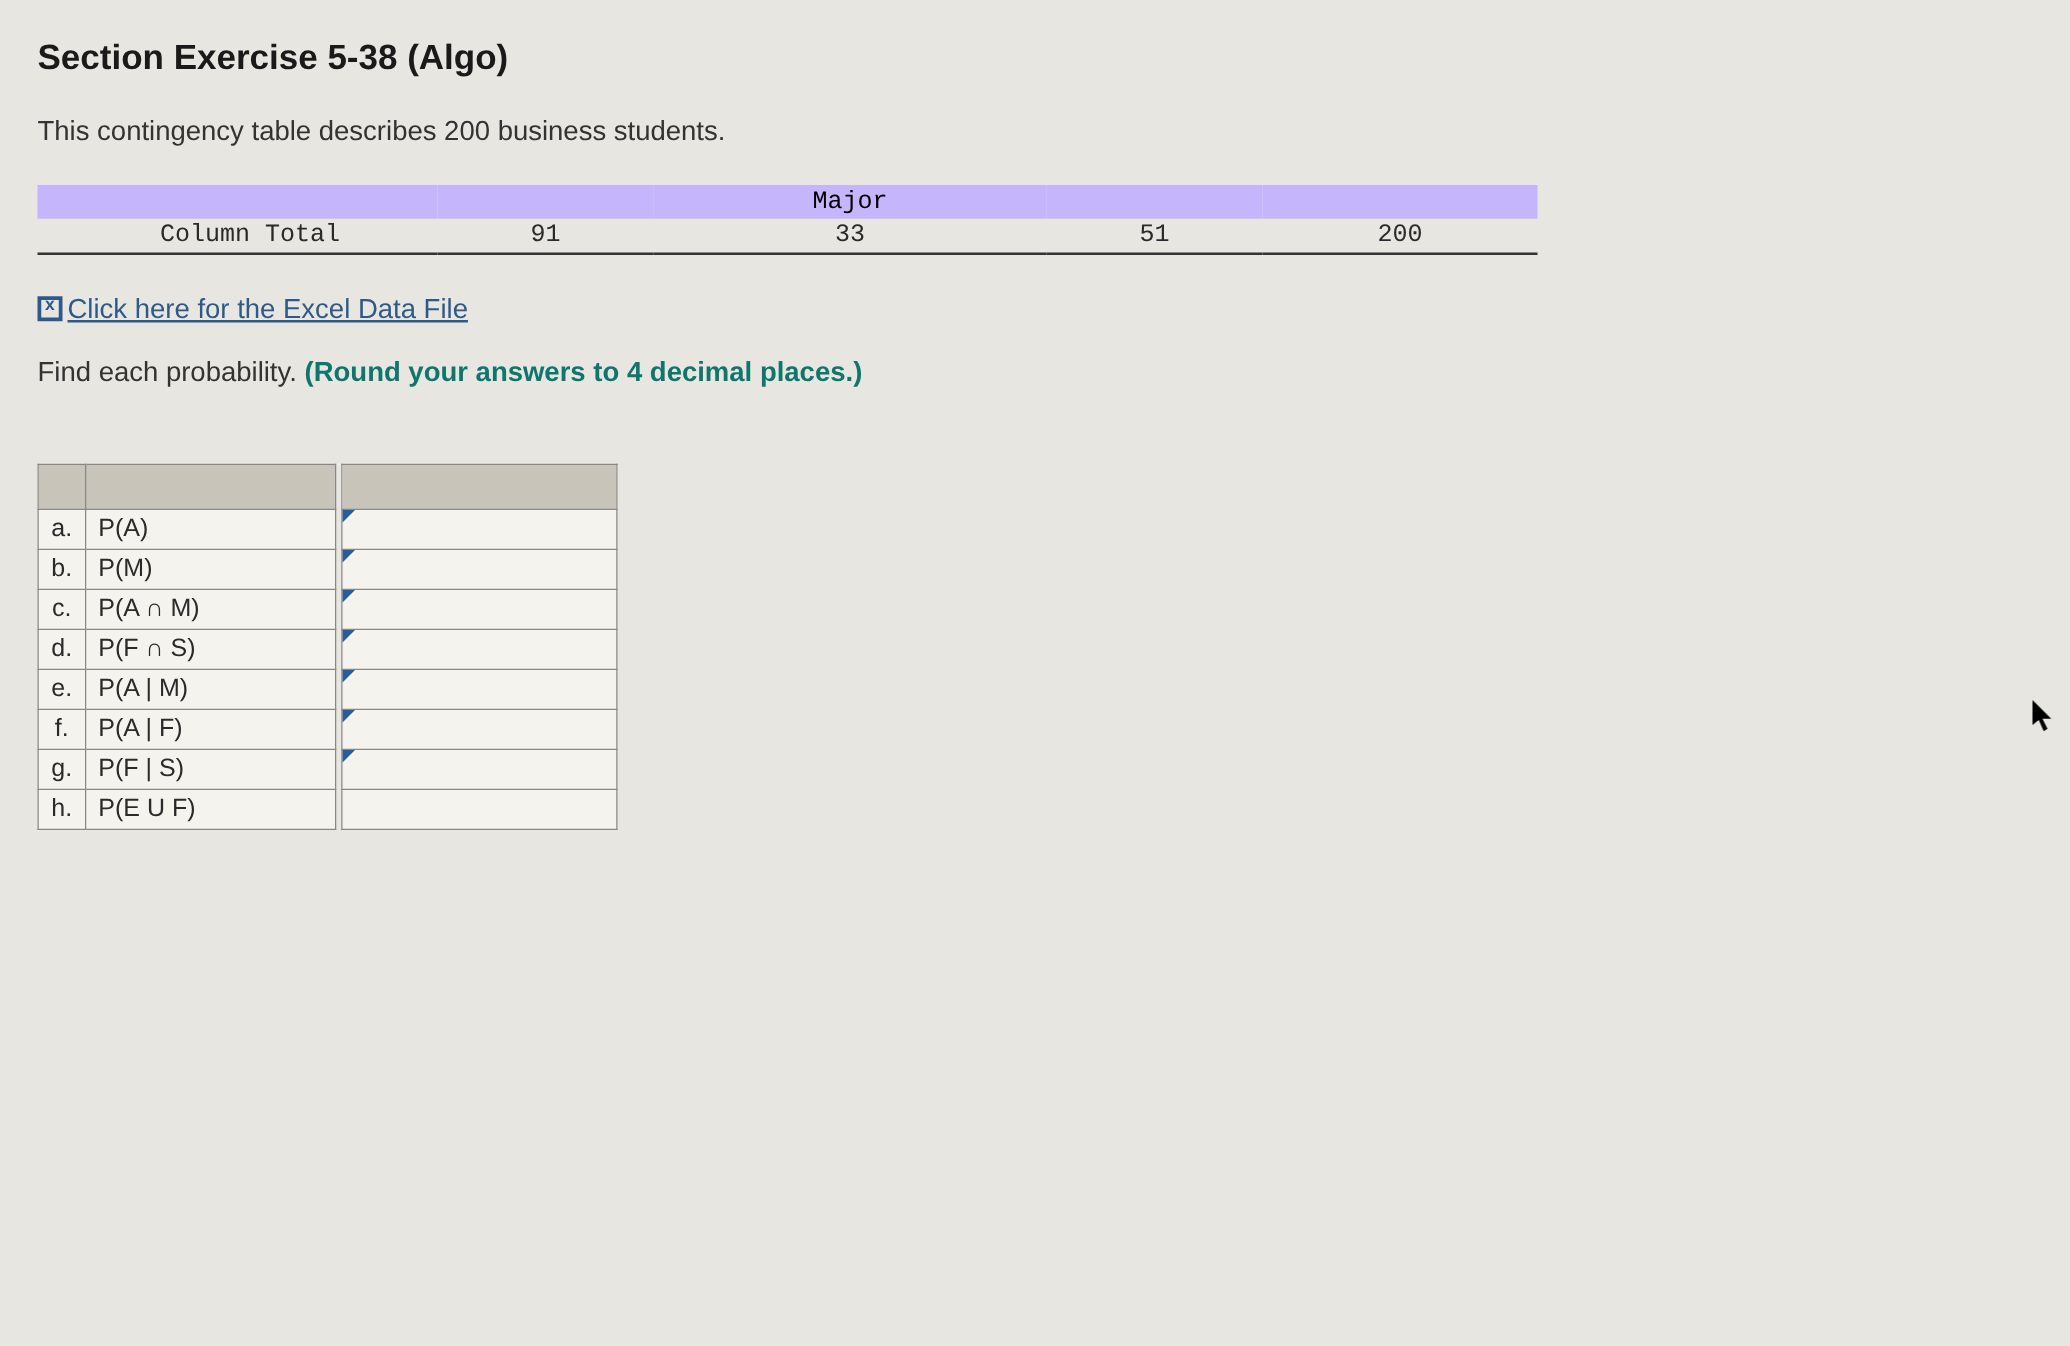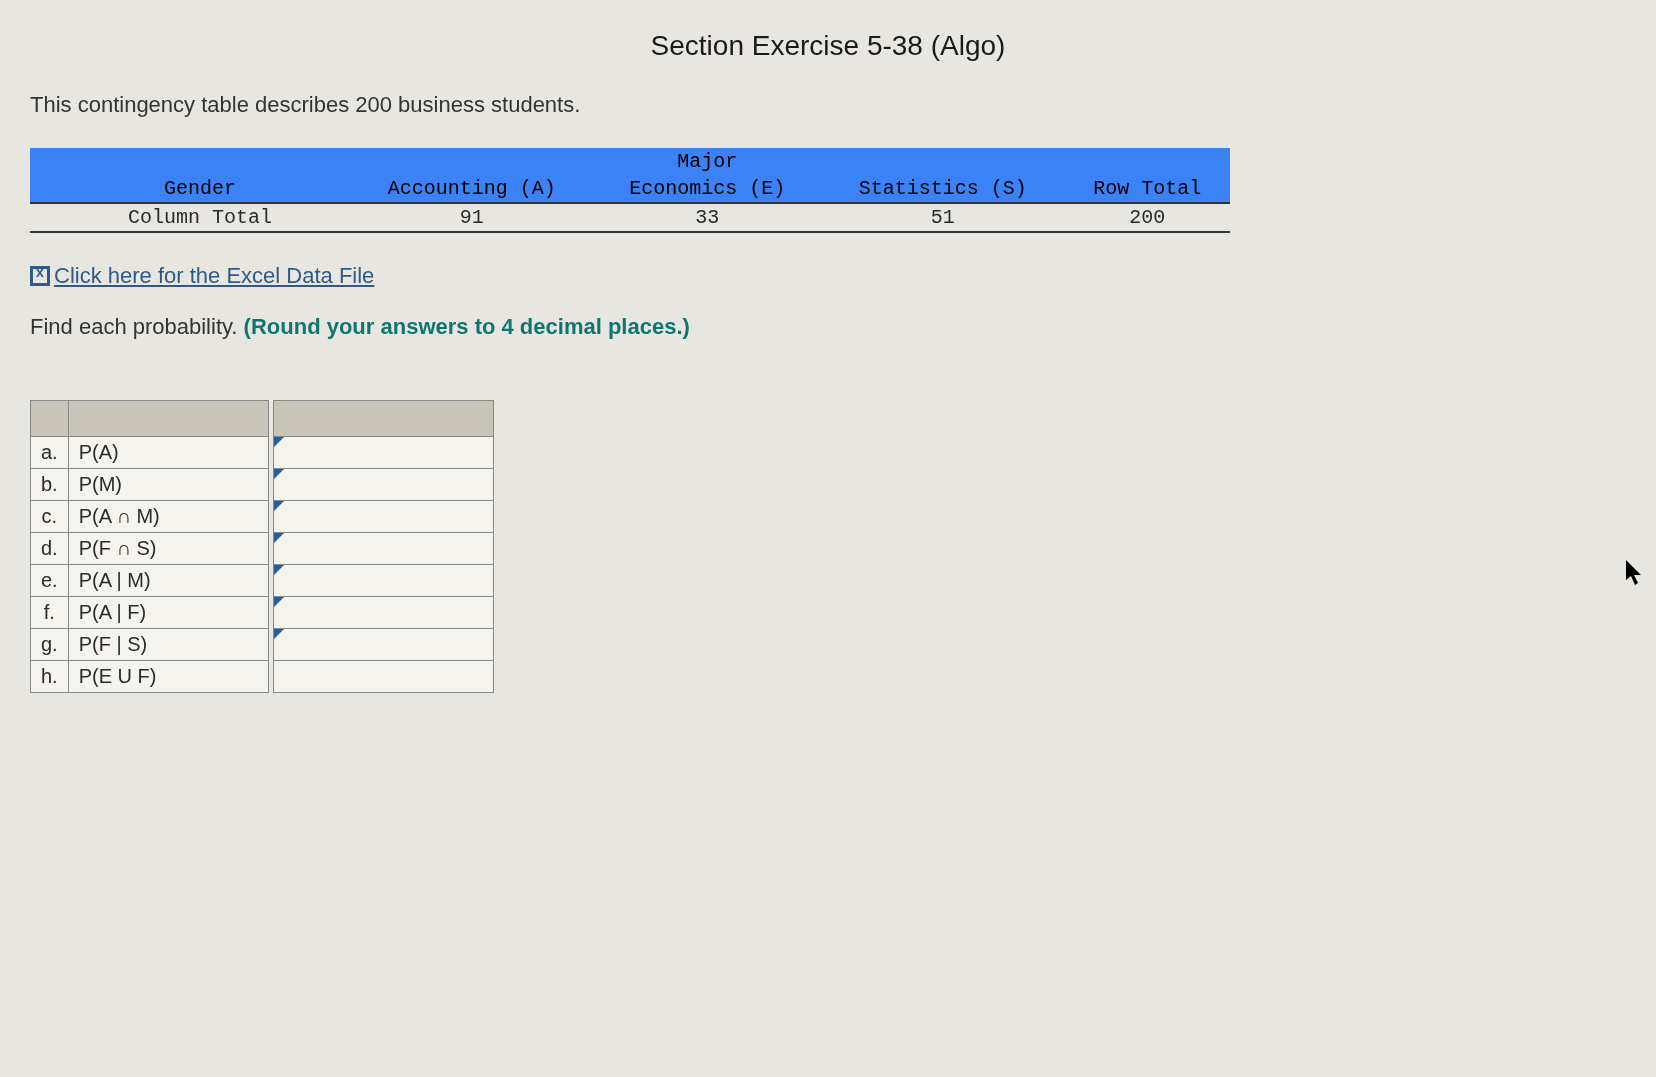--- a/index.html
+++ b/index.html
@@ -6,45 +6,44 @@
     body {
       font-family: Arial, Helvetica, sans-serif;
       background: #e8e6e0;
       padding: 30px;
       color: #2a2a2a;
       width: 1656px;
       min-height: 1077px;
     }
     h1 {
       font-size: 28px;
-      font-weight: normal;
+      font-weight: bold;
       margin-bottom: 30px;
       color: #1a1a1a;
-      text-align: center;
     }
     .description {
       font-size: 22px;
       margin-bottom: 30px;
       color: #333;
       margin-top: 16px;
     }
     .contingency-table {
       border-collapse: collapse;
       width: 1200px;
       font-family: 'Courier New', monospace;
       font-size: 20px;
       margin-bottom: 30px;
     }
     .contingency-table td, .contingency-table th {
       padding: 2px 10px;
       text-align: center;
       border: none;
     }
     .ct-header-row td, .ct-header-row th {
-      background: #3b82f6;
+      background: #c4b5fd;
       color: #000;
       font-weight: normal;
     }
     .ct-gender-col { text-align: left; width: 320px; padding-left: 30px !important; }
     .ct-data-row td { text-align: center; }
     .ct-row-sep td { border-bottom: 2px solid #333; }
     .ct-gender-label { text-align: center !important; }
     .ct-major-label { background:#c8c4ba; }
 
     .excel-link {
@@ -138,27 +137,20 @@
 
 <table class="contingency-table">
   <tbody>
       <tr class="ct-header-row">
     <td class="ct-gender-col"></td>
     <td></td>
     <td class="ct-major-label">Major</td>
     <td></td>
     <td></td>
   </tr>
-  <tr class="ct-header-row ct-row-sep">
-    <td class="ct-gender-col ct-gender-label">Gender</td>
-    <td>Accounting (A)</td>
-    <td>Economics (E)</td>
-    <td>Statistics (S)</td>
-    <td>Row Total</td>
-  </tr>
   <tr class="ct-data-row ct-row-sep">
     <td class="ct-gender-col">Column Total</td>
     <td>91</td>
     <td>33</td>
     <td>51</td>
     <td>200</td>
   </tr>
 </tbody>
   </table>
 

